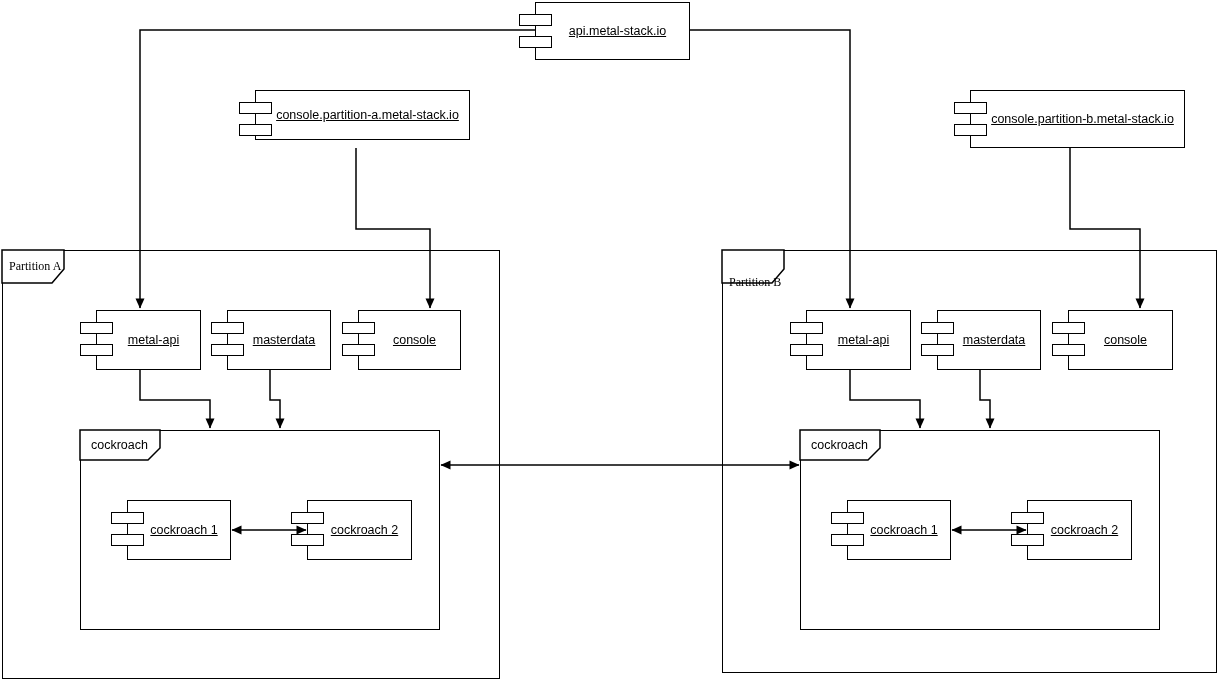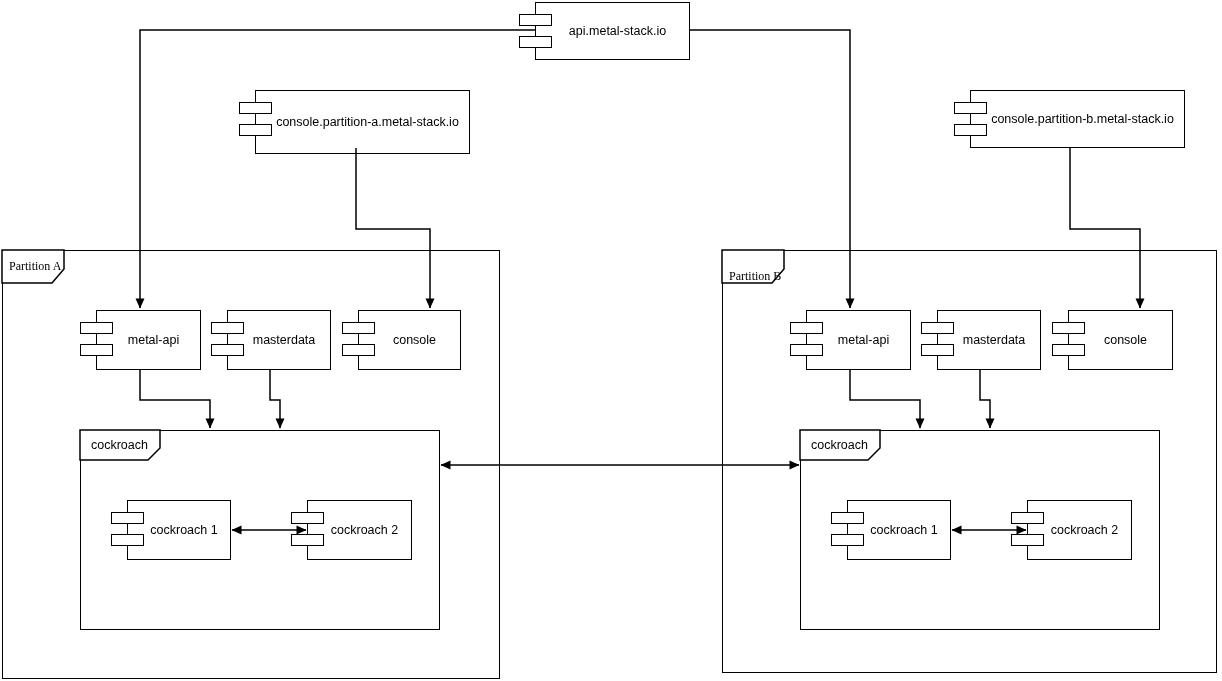--- a/index.html
+++ b/index.html
@@ -23,21 +23,21 @@
     position: absolute;
     background: #ffffff;
     border: 1.5px solid #000000;
     display: flex;
     align-items: center;
     justify-content: center;
     font-size: 12.5px;
     color: #000000;
     white-space: nowrap;
   }
-  .component .clabel { padding-left: 10px; }
+  .component .clabel { padding-left: 10px; text-decoration: underline; }
   
   .cicon { position: absolute; left: 0; top: 0; width: 0; height: 0; }
   .cicon i {
     position: absolute;
     left: -17px;
     width: 33px;
     height: 12px;
     background: #ffffff;
     border: 1.5px solid #000000;
     display: block;
@@ -77,21 +77,21 @@
   <div class="package" style="left:800px; top:430px; width:360px; height:200px;"></div>
 
   <div class="component" style="left:535px; top:2px; width:155px; height:58px;">
     <span class="cicon">
         <i class="r1"></i>
         <i class="r2"></i>
       </span>
     <span class="clabel">api.metal-stack.io</span>
   </div>
 
-  <div class="component" style="left:255px; top:90px; width:215px; height:64px;">
+  <div class="component" style="left:255px; top:90px; width:215px; height:50px;">
     <span class="cicon">
         <i class="r1"></i>
         <i class="r2"></i>
       </span>
     <span class="clabel">console.partition-a.metal-stack.io</span>
   </div>
 
   <div class="component" style="left:970px; top:90px; width:215px; height:58px;justify-content:center;">
     <span class="cicon">
         <i class="r1"></i>
@@ -196,17 +196,17 @@
       <polyline points="269,530 232,530" marker-end="url(#arrow)"></polyline>
       <polyline points="269,530 306,530" marker-end="url(#arrow)"></polyline>
       <polyline points="989,530 952,530" marker-end="url(#arrow)"></polyline>
       <polyline points="989,530 1026,530" marker-end="url(#arrow)"></polyline>
       <polyline points="620,465 441,465" marker-end="url(#arrow)"></polyline>
       <polyline points="620,465 799,465" marker-end="url(#arrow)"></polyline>
     </g>
   </svg>
 
   <div class="tab-label serif" style="left:9px; top:257px;">Partition A</div>
-  <div class="tab-label serif" style="left:729px; top:267px;">Partition B</div>
+  <div class="tab-label serif" style="left:729px; top:273px;">Partition B</div>
   <div class="tab-label" style="left:91px; top:436px;">cockroach</div>
   <div class="tab-label" style="left:811px; top:436px;">cockroach</div>
 
 </div>
 
 </body></html>

